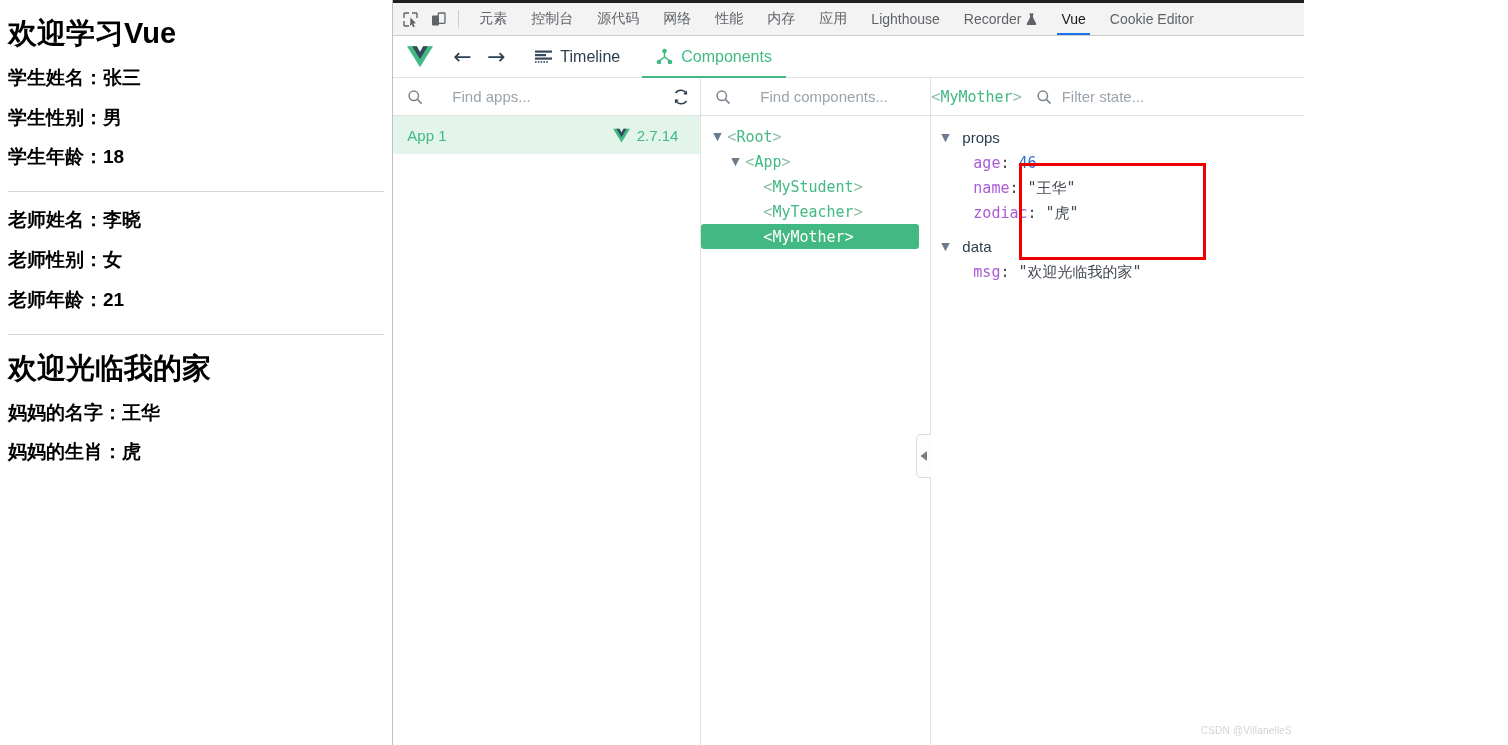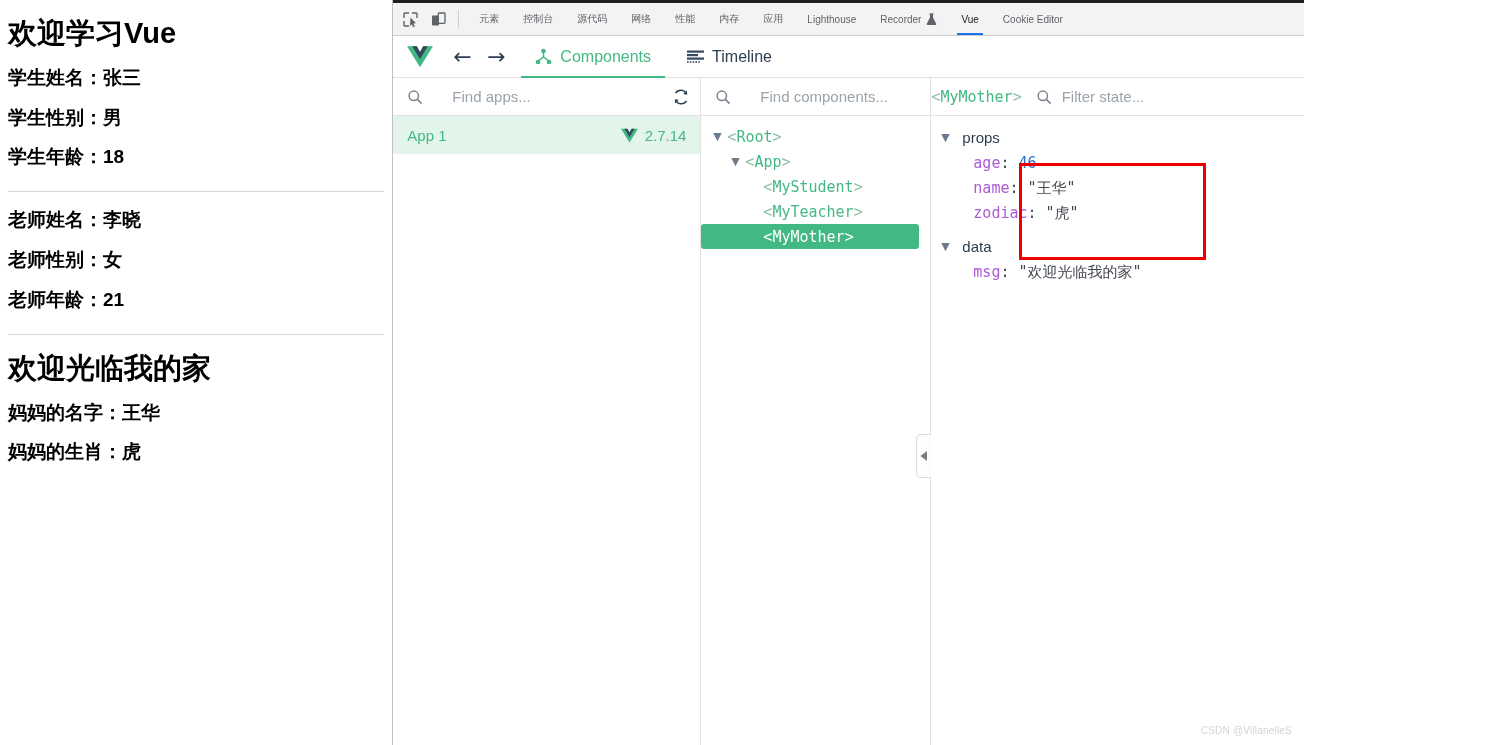--- a/index.html
+++ b/index.html
@@ -70,21 +70,21 @@
   }
   .dt-iconbtn {
     width: 28px;
     display: flex; align-items: center; justify-content: center;
     cursor: pointer;
   }
   .dt-vsep { width: 1px; background: #cfcfcf; margin: 7px 8px 7px 6px; }
   .dt-tab {
     display: flex; align-items: center; gap: 5px;
     padding: 0 12px;
-    font-size: 10px;
+    font-size: 14px;
     color: #5f6368;
     cursor: pointer;
     position: relative;
     white-space: nowrap;
   }
   .dt-tab.active { color: #1a1a1a; }
   .dt-tab.active::after {
     content: "";
     position: absolute;
     left: 8px; right: 8px; bottom: 0;
@@ -150,21 +150,21 @@
     font-family: "Liberation Sans", sans-serif;
     min-width: 10px;
   }
   .search-input::placeholder { color: #9aa3ab; }
   .refresh-btn { cursor: pointer; display: flex; align-items: center; }
 
   .app-row {
     height: 38px;
     display: flex; align-items: center;
     justify-content: space-between;
-    padding: 0 14px 0 14px;
+    padding: 0 22px 0 14px;
     background: #e3f5ea;
     cursor: pointer;
   }
   .app-name { font-size: 15px; color: #42b983; }
   .app-ver  { font-size: 15px; color: #42b983; display: flex; align-items: center; gap: 7px; }
 
   .tree { padding-top: 8px; font-family: "DejaVu Sans Mono", monospace; }
   .tree-row {
     display: flex; align-items: center;
     height: 25px;
@@ -350,47 +350,47 @@
 
       <div class="vue-logo">
         <svg width="26" height="23" viewBox="0 0 26 23">
           <path d="M16.2 1.3 L13 6.9 L9.8 1.3 L0 1.3 L13 22.2 L26 1.3 Z" fill="#42b983"></path>
           <path d="M16.2 1.3 L13 6.9 L9.8 1.3 L5.2 1.3 L13 14.3 L20.8 1.3 Z" fill="#35495e"></path>
         </svg>
       </div>
 
       <div class="nav-arrow">←</div>
       <div class="nav-arrow">→</div>
-
-      <div class="vt-tab active">
-        <span>
-          <svg width="17" height="17" viewBox="0 0 17 17" style="display:block">
-            <circle cx="8.5" cy="3" r="2.3" fill="#42b983"></circle>
-            <circle cx="3" cy="14" r="2.3" fill="#42b983"></circle>
-            <circle cx="14" cy="14" r="2.3" fill="#42b983"></circle>
-            <path d="M8.5 4.8 L8.5 9 M8.5 9 L3.6 12.6 M8.5 9 L13.4 12.6" stroke="#42b983" stroke-width="1.5" fill="none"></path>
-          </svg>
-        </span>
-        <span>Components</span>
-      </div>
 
       <div class="vt-tab">
         <span>
           <svg width="17" height="14" viewBox="0 0 17 14" style="display:block">
             <rect x="0" y="0.5" width="17" height="2.2" fill="#35495e"></rect>
             <rect x="0" y="4" width="11" height="2.2" fill="#35495e"></rect>
             <rect x="0" y="7.5" width="17" height="2.2" fill="#35495e"></rect>
             <rect x="0" y="11.2" width="1.6" height="1.6" fill="#35495e"></rect>
             <rect x="2.8" y="11.2" width="1.6" height="1.6" fill="#35495e"></rect>
             <rect x="5.6" y="11.2" width="1.6" height="1.6" fill="#35495e"></rect>
             <rect x="8.4" y="11.2" width="1.6" height="1.6" fill="#35495e"></rect>
             <rect x="11.2" y="11.2" width="1.6" height="1.6" fill="#35495e"></rect>
           </svg>
         </span>
         <span>Timeline</span>
+      </div>
+
+      <div class="vt-tab active">
+        <span>
+          <svg width="17" height="17" viewBox="0 0 17 17" style="display:block">
+            <circle cx="8.5" cy="3" r="2.3" fill="#42b983"></circle>
+            <circle cx="3" cy="14" r="2.3" fill="#42b983"></circle>
+            <circle cx="14" cy="14" r="2.3" fill="#42b983"></circle>
+            <path d="M8.5 4.8 L8.5 9 M8.5 9 L3.6 12.6 M8.5 9 L13.4 12.6" stroke="#42b983" stroke-width="1.5" fill="none"></path>
+          </svg>
+        </span>
+        <span>Components</span>
       </div>
     </div>
 
     <div class="vue-body">
 
       <div class="col-apps">
         <div class="search-row">
           <span>
             <svg width="16" height="16" viewBox="0 0 16 16" style="display:block">
               <circle cx="6.8" cy="6.8" r="4.7" fill="none" stroke="#7b848c" stroke-width="1.5"></circle>

